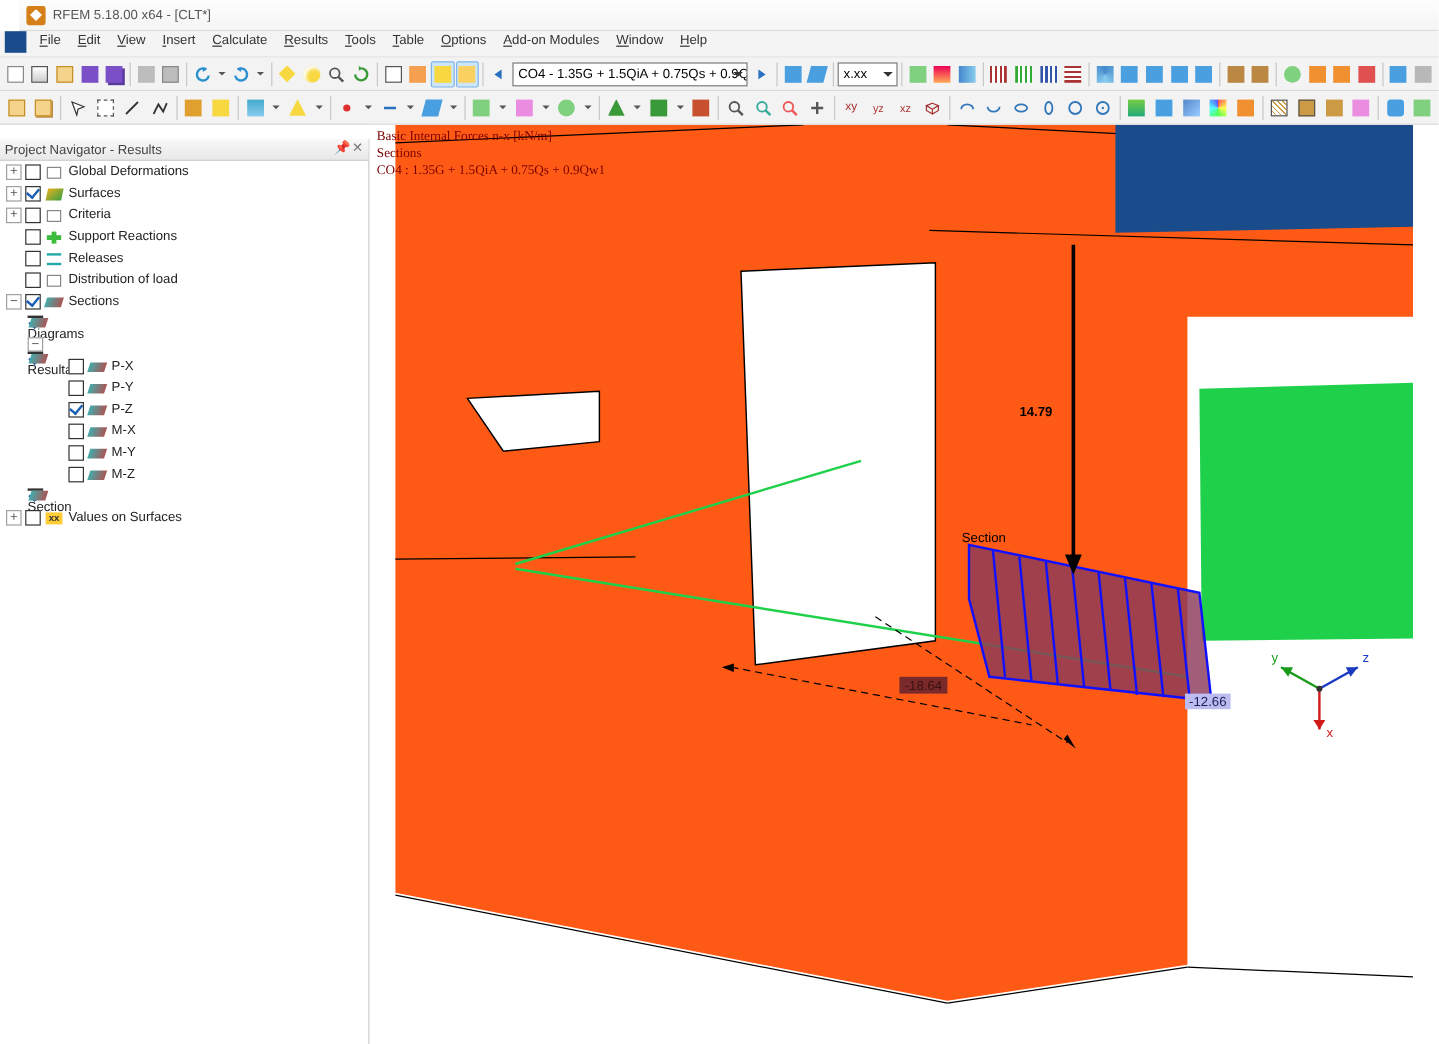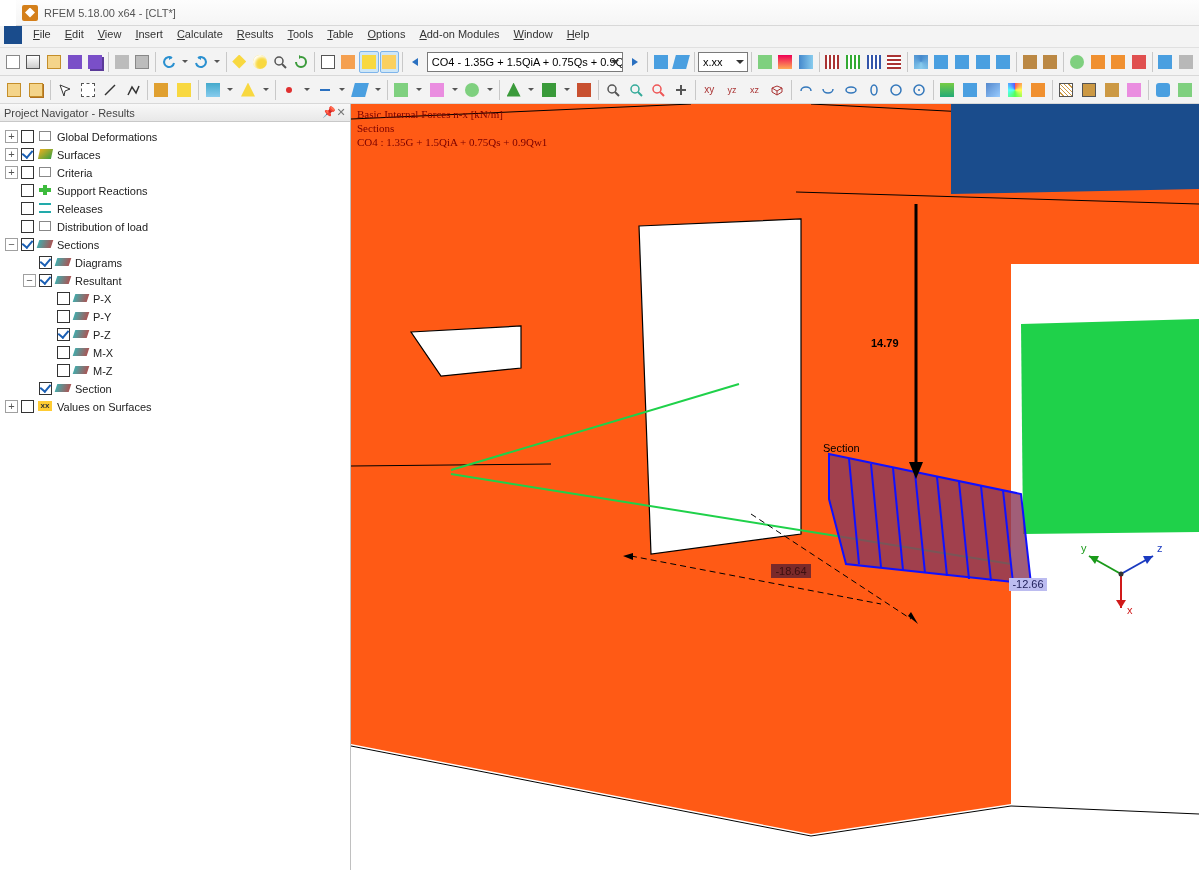--- a/index.html
+++ b/index.html
@@ -24,28 +24,28 @@
 .tb-sep { width:1px; height:20px; background:#c8c8c8; margin:0 2px; }
 .tb-combo { height:20px; background:#fff; border:1px solid #7a7a7a; padding:0 14px 0 4px; line-height:18px; min-width:170px; position:relative; white-space:nowrap; overflow:hidden; }
 .tb-combo:after { content:""; position:absolute; right:3px; top:7px; border:4px solid transparent; border-top-color:#333; }
 .tb-arrow { width:12px; height:22px; display:flex; align-items:center; justify-content:center; }
 .tb-arrow:before { content:""; border:3px solid transparent; border-top-color:#555; margin-top:3px; }
 
 
 .main { display:flex; height:766px; }
 
 
-.nav-panel { width:351px; background:#fff; border-right:1px solid #c0c0c0; display:flex; flex-direction:column; }
+.nav-panel { width:308px; background:#fff; border-right:1px solid #c0c0c0; display:flex; flex-direction:column;margin-top:12px; }
 .nav-title { height:18px; background:linear-gradient(#f8f8f8,#e8e8e8); border-bottom:1px solid #c8c8c8; display:flex; align-items:center; padding:0 4px; font-size:11px; color:#444; }
 .nav-title .wctl { margin-left:auto; display:flex; gap:4px; }
 .nav-title .wctl span { width:10px; height:10px; color:#777; line-height:8px; text-align:center; cursor:default; }
 .nav-tree { flex:1; padding:3px 2px; overflow:auto; }
-.tree-row { display:flex; align-items:flex-end; height:18px; white-space:nowrap; }
+.tree-row { display:flex; align-items:flex-start; height:18px; white-space:nowrap; }
 .tree-row.l0 { padding-left:3px; }
-.tree-row.l1 { padding-left:21px; }
+.tree-row.l1 { padding-left:21px;flex-direction:column; }
 .tree-row.l2 { padding-left:39px; }
 .expander { width:13px; height:13px; border:1px solid #a0a0a0; background:#fff; color:#555; line-height:10px; text-align:center; font-size:11px; margin-right:3px; cursor:default; }
 .expander.p:before { content:"+"; }
 .expander.m:before { content:"−"; }
 .spacer13 { width:16px; }
 .chk { width:13px; height:13px; border:1px solid #333; background:#fff; margin-right:2px; position:relative; }
 .chk.on:after { content:""; position:absolute; left:2px; top:-1px; width:5px; height:8px; border:solid #1a5fb4; border-width:0 2px 2px 0; transform:rotate(40deg); }
 .ticon { width:18px; height:14px; margin-right:3px; display:flex; align-items:center; justify-content:center; }
 .ic-box { width:12px; height:10px; border:1px solid #888; }
 .ic-surf { width:13px; height:10px; background:linear-gradient(135deg,#e8b020,#3ca040); transform:skew(-12deg); }
@@ -560,20 +560,28 @@
             <div class="ic-sec"></div>
           </div>
           <span class="tree-label">M-X</span>
         </div>
         <div class="tree-row l2">
           <div class="spacer13"></div>
           <div class="chk"></div>
           <div class="ticon">
             <div class="ic-sec"></div>
           </div>
+          <span class="tree-label">M-Y</span>
+        </div>
+        <div class="tree-row l2">
+          <div class="spacer13"></div>
+          <div class="chk"></div>
+          <div class="ticon">
+            <div class="ic-sec"></div>
+          </div>
           <span class="tree-label">M-Z</span>
         </div>
         <div class="tree-row l1">
           <div class="spacer13"></div>
           <div class="chk on"></div>
           <div class="ticon">
             <div class="ic-sec"></div>
           </div>
           <span class="tree-label">Section</span>
         </div>

